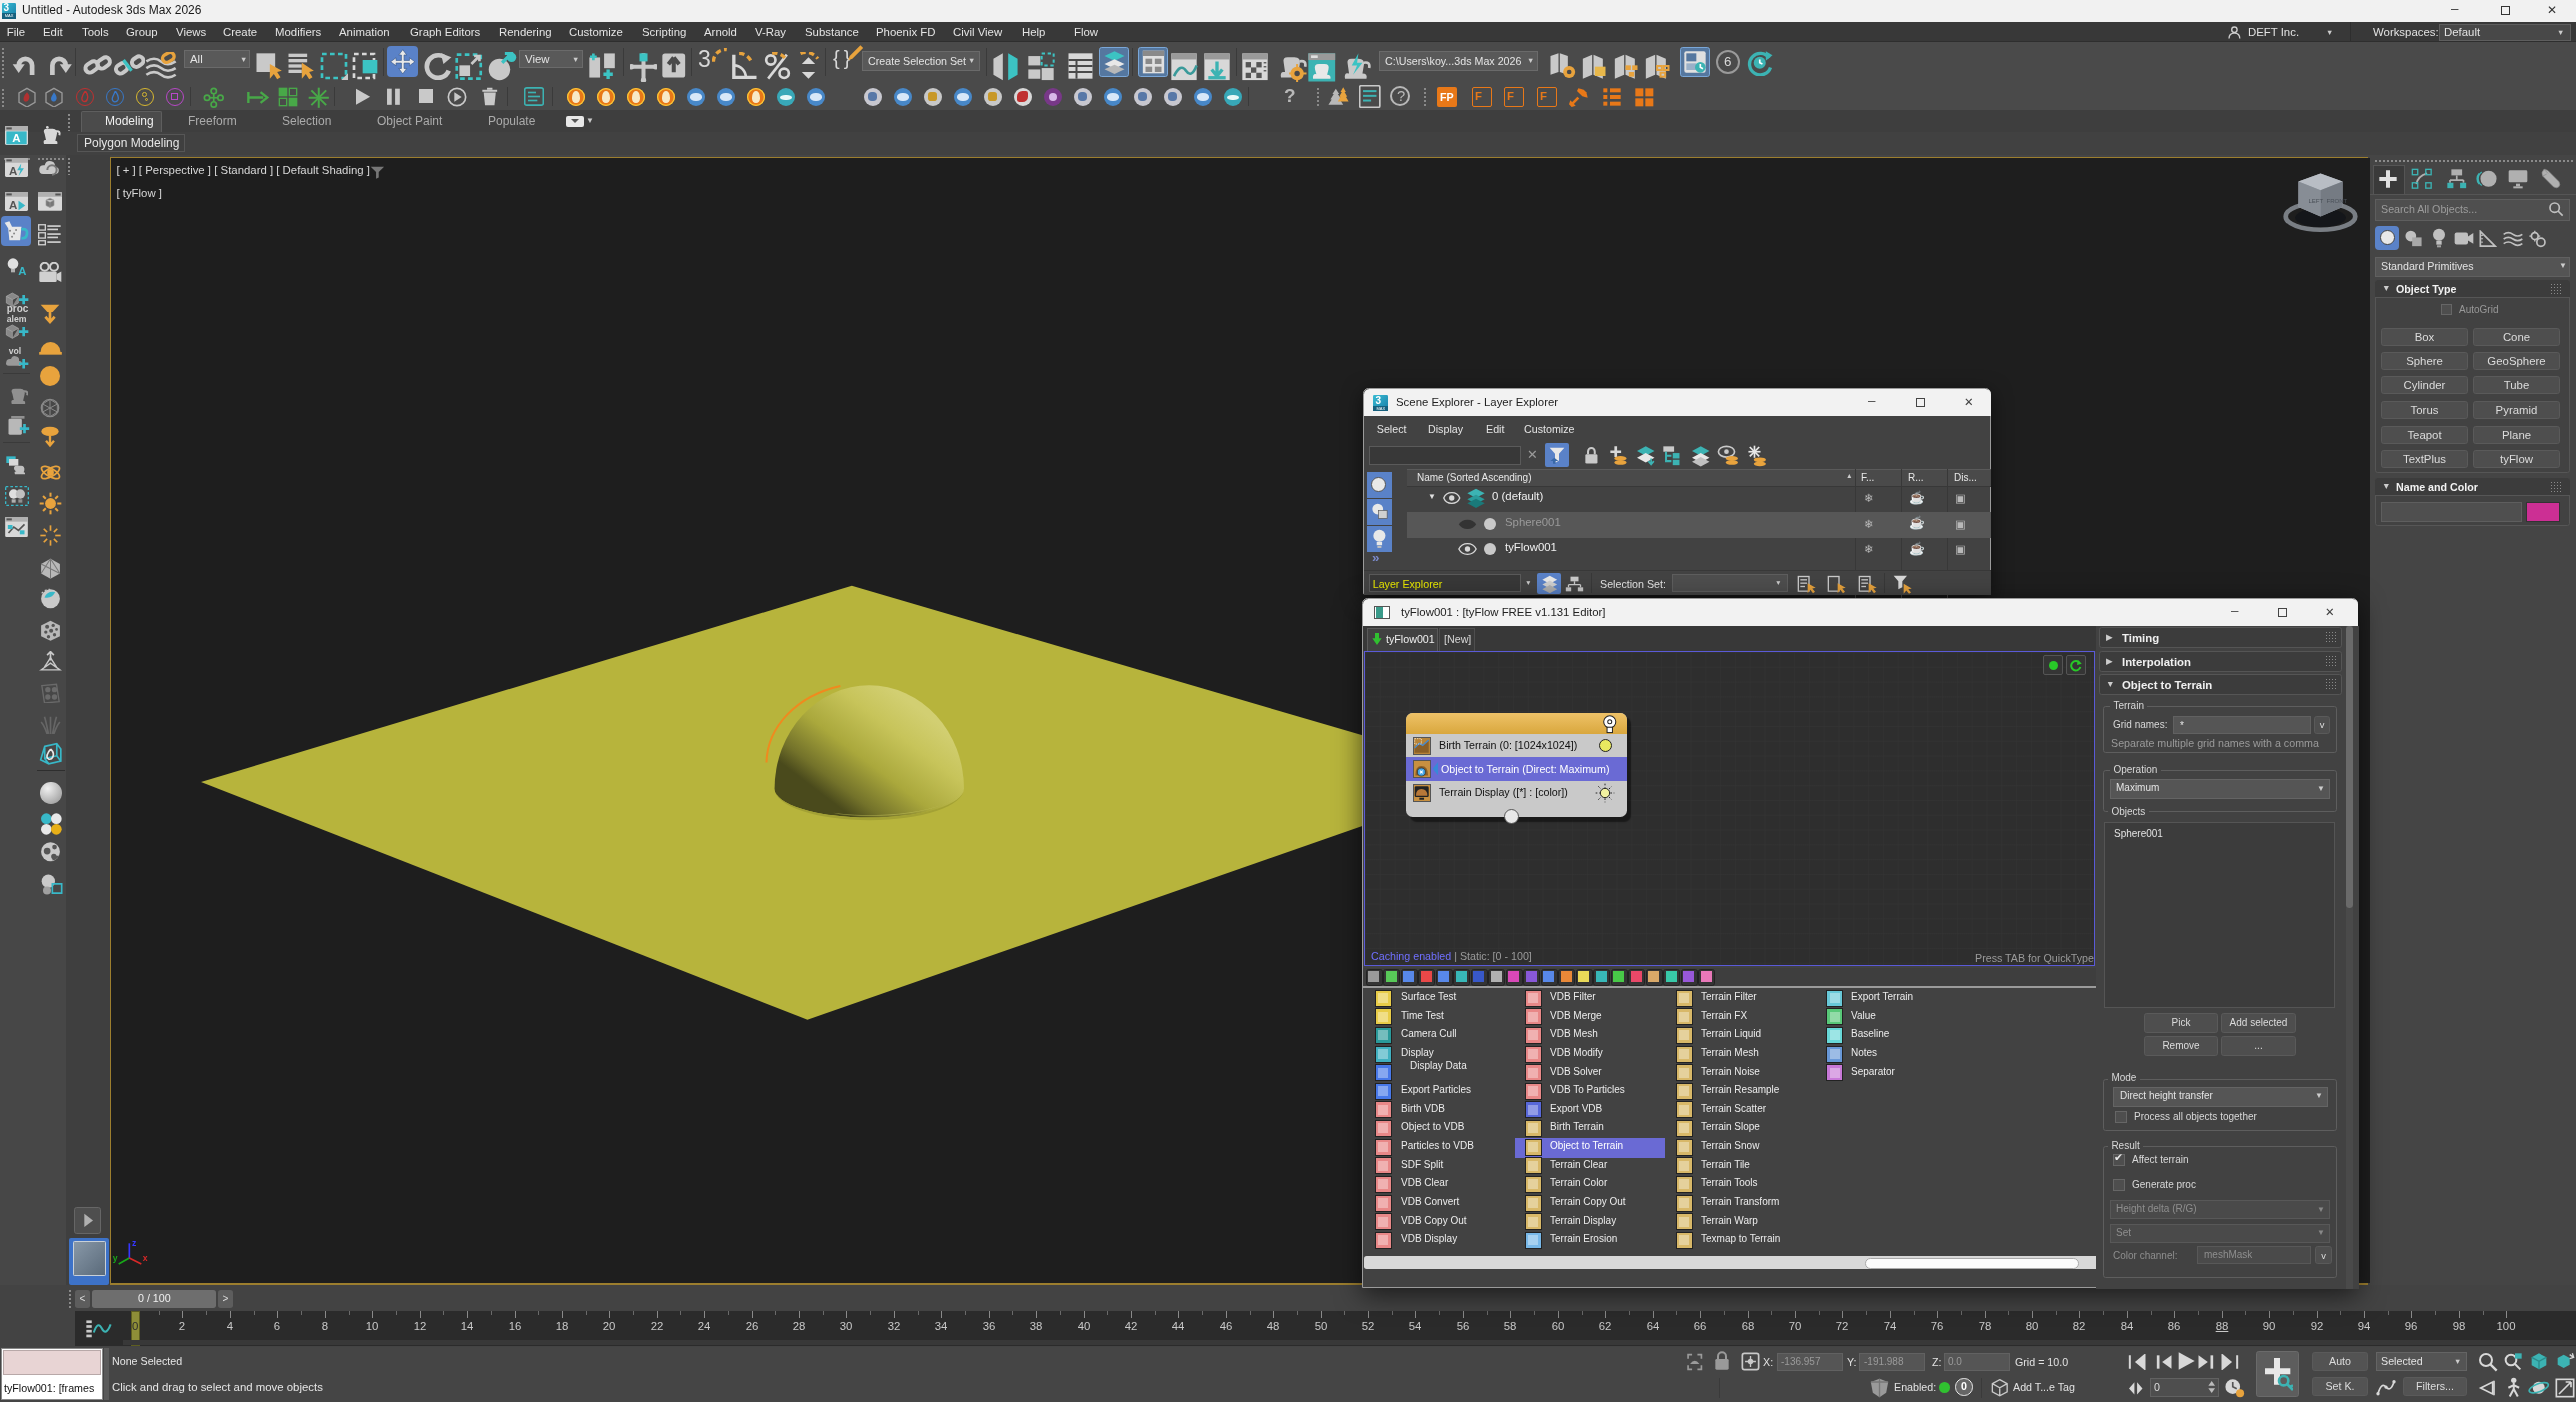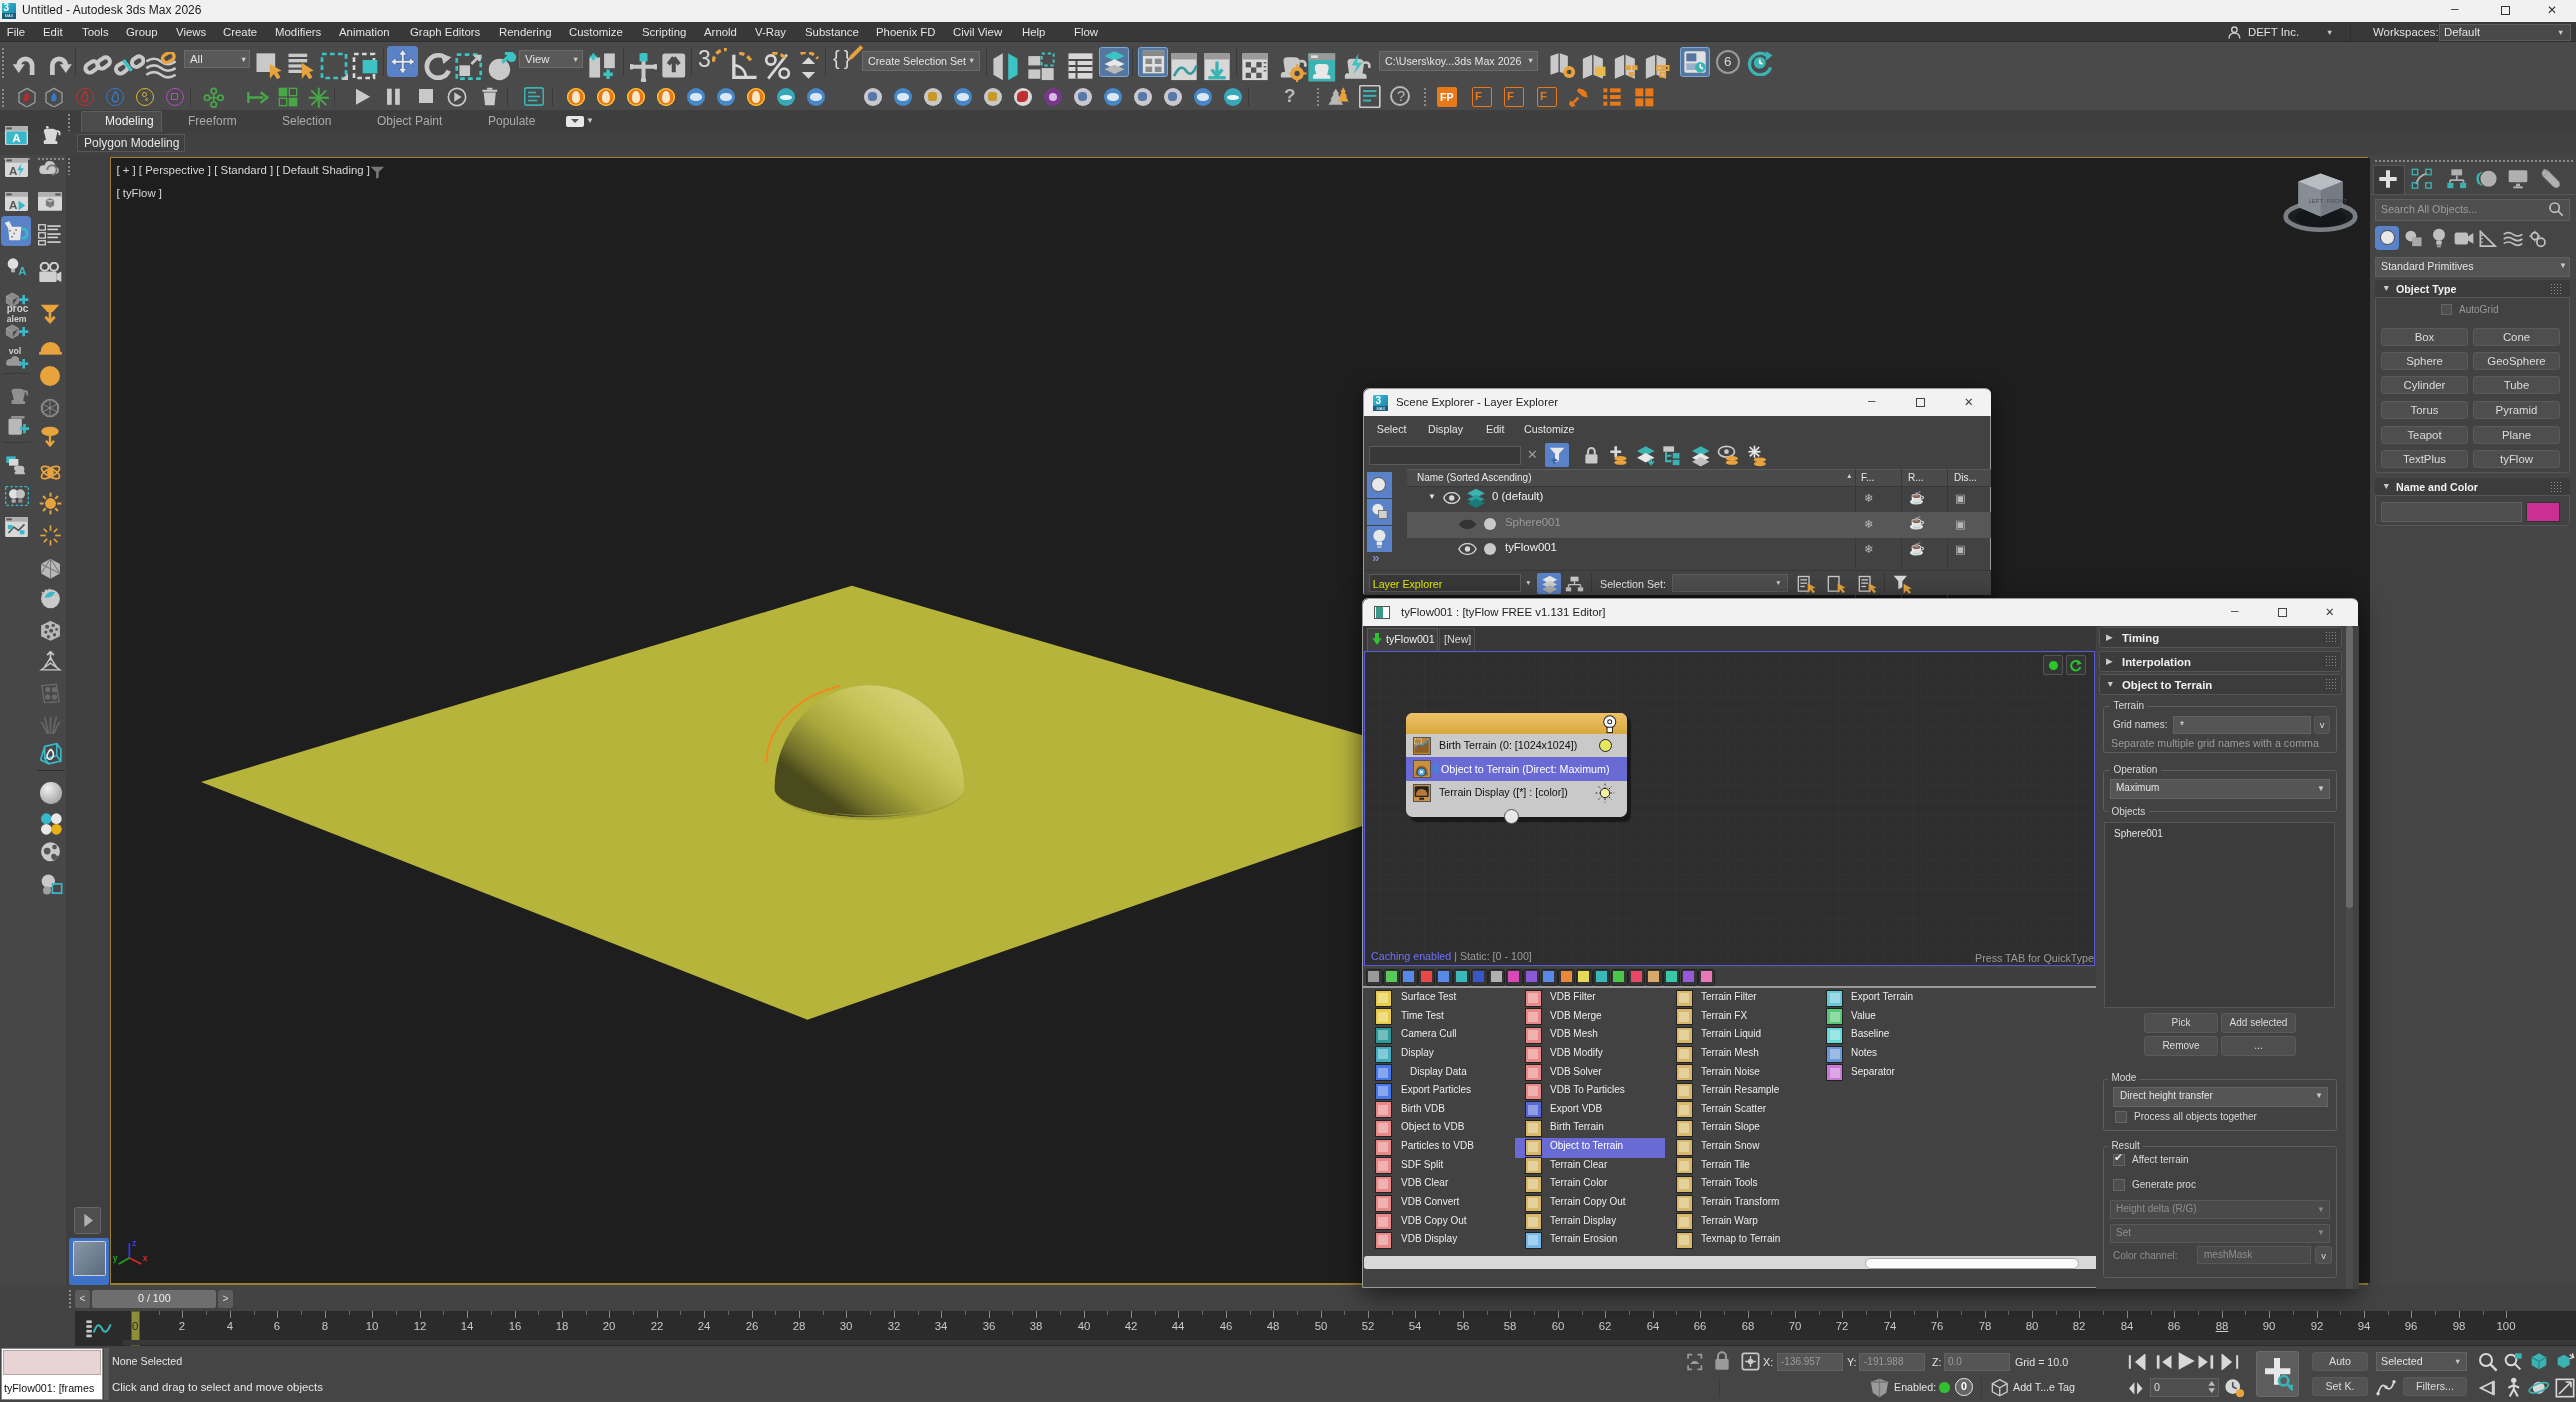--- a/index.html
+++ b/index.html
@@ -1520,21 +1520,21 @@
           <div class="abs" style="left:15.4px;top:23px;width:10px;height:10px;background:rgba(255,255,255,0.35);"></div>
           <div class="dep" style="left:38px;top:20.6px;">Time Test</div>
           <div class="depi" style="left:12px;top:38px;background:#2a9a9a;"></div>
           <div class="abs" style="left:15.4px;top:41px;width:10px;height:10px;background:rgba(255,255,255,0.35);"></div>
           <div class="dep" style="left:38px;top:39px;">Camera Cull</div>
           <div class="depi" style="left:12px;top:57px;background:#40b0c0;"></div>
           <div class="abs" style="left:15.4px;top:60px;width:10px;height:10px;background:rgba(255,255,255,0.35);"></div>
           <div class="dep" style="left:38px;top:58px;">Display</div>
           <div class="depi" style="left:12px;top:75px;background:#4878e8;"></div>
           <div class="abs" style="left:15.4px;top:79px;width:10px;height:10px;background:rgba(255,255,255,0.35);"></div>
-          <div class="dep" style="left:38px;top:77px;padding-left:9px;">Display Data</div>
+          <div class="dep" style="left:38px;top:71px;padding-left:9px;">Display Data</div>
           <div class="depi" style="left:12px;top:94px;background:#4878e8;"></div>
           <div class="abs" style="left:15.4px;top:97px;width:10px;height:10px;background:rgba(255,255,255,0.35);"></div>
           <div class="dep" style="left:38px;top:95px;">Export Particles</div>
           <div class="depi" style="left:12px;top:112px;background:#e88888;"></div>
           <div class="abs" style="left:15.4px;top:116px;width:10px;height:10px;background:rgba(255,255,255,0.35);"></div>
           <div class="dep" style="left:38px;top:114px;">Birth VDB</div>
           <div class="depi" style="left:12px;top:131px;background:#e88888;"></div>
           <div class="abs" style="left:15.4px;top:134px;width:10px;height:10px;background:rgba(255,255,255,0.35);"></div>
           <div class="dep" style="left:38px;top:132px;">Object to VDB</div>
           <div class="depi" style="left:12px;top:150px;background:#e88888;"></div>

